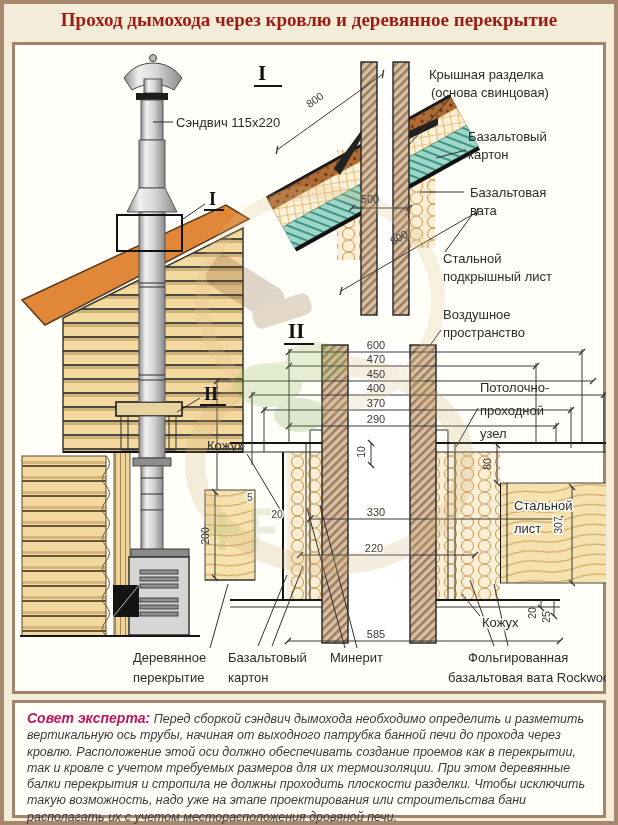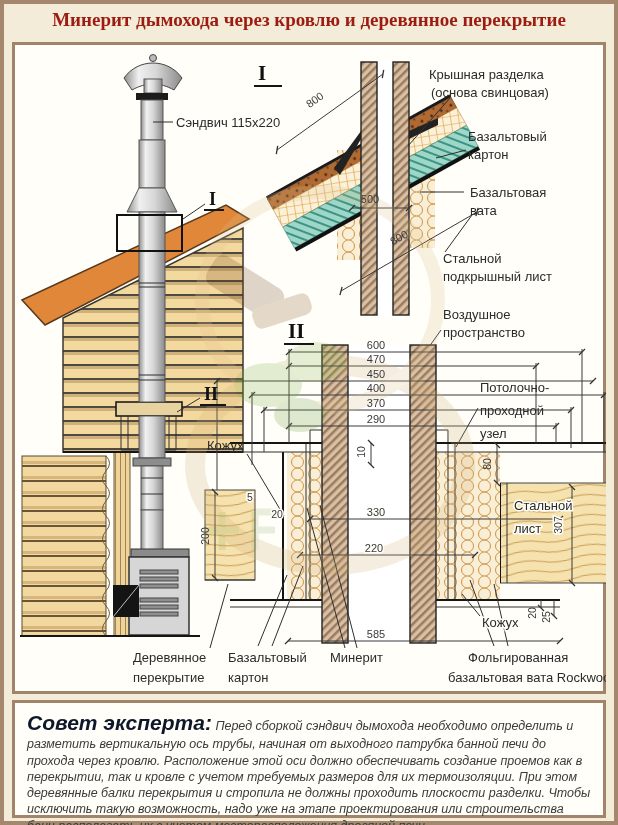--- a/index.html
+++ b/index.html
@@ -7,39 +7,39 @@
         font-family:"Liberation Sans",sans-serif;}
   .outer-frame{position:absolute;inset:0;border:4px solid #a5876d;pointer-events:none;}
   .title{position:absolute;left:12px;top:9px;width:594px;text-align:center;
          font-family:"Liberation Serif",serif;font-weight:bold;font-size:19px;color:#9e1b12;}
   .diagram-box{position:absolute;left:12px;top:42px;width:594px;height:652px;
                border:3px solid #a1846a;box-sizing:border-box;background:#fffef8;}
   .advice-box{position:absolute;left:12px;top:700px;width:594px;height:118px;
               border:3px solid #a1846a;box-sizing:border-box;background:#fffef8;
               padding:6px 12px 4px 12px;}
   .advice-box p{margin:0;font-style:italic;font-size:12.5px;line-height:1.3;color:#3b3b3b;}
-  .advice-lead{font-weight:bold;font-style:italic;font-size:21px;color:#0f172a;
+  .advice-lead{font-weight:bold;font-style:italic;font-size:14px;color:#be185d;
                font-family:"Liberation Sans",sans-serif;text-align:center;}
   svg{position:absolute;left:12px;top:42px;}
   .lbl{font:13px "Liberation Sans",sans-serif;fill:#2b2b2b;}
   .dim{font:11px "Liberation Sans",sans-serif;fill:#3a3a3a;text-anchor:middle;}
   .dimr{font:10.5px "Liberation Sans",sans-serif;fill:#3a3a3a;text-anchor:middle;}
   .hdr{font:bold 21px "Liberation Serif",serif;fill:#111;}
   .hdrs{font:bold 18px "Liberation Serif",serif;fill:#111;}
   .ln{stroke:#2f2f2f;stroke-width:1;fill:none;}
   .ln2{stroke:#151515;stroke-width:2;fill:none;}
   .dln{stroke:#3a3a3a;stroke-width:1;fill:none;}
   .halo{paint-order:stroke;stroke:#fffef8;stroke-width:3px;}
 </style>
 </head>
 <body>
 
 <div class="page">
   <div class="outer-frame"></div>
-  <div class="title">Минерит дымохода через кровлю и деревянное перекрытие</div>
+  <div class="title">Проход дымохода через кровлю и деревянное перекрытие</div>
 
   <div class="diagram-box"></div>
 
   <svg width="594" height="652" viewBox="12 42 594 652">
     <defs>
       <linearGradient id="gPipe" x1="0" x2="1" y1="0" y2="0">
         <stop offset="0" stop-color="#8f8f8f"></stop>
           <stop offset="0.25" stop-color="#f0f0f0"></stop>
         <stop offset="0.55" stop-color="#d7d7d7"></stop>
           <stop offset="1" stop-color="#8a8a8a"></stop>

